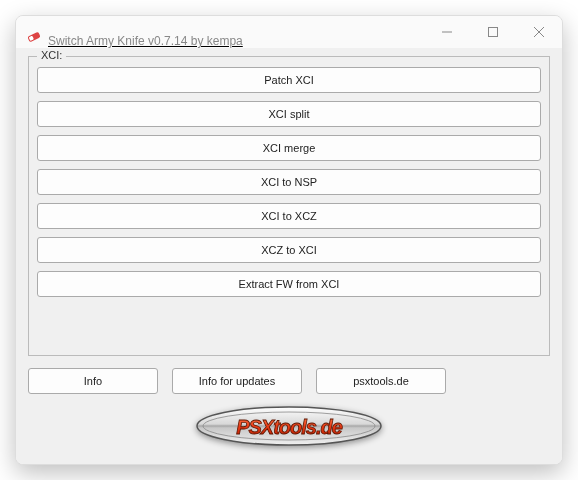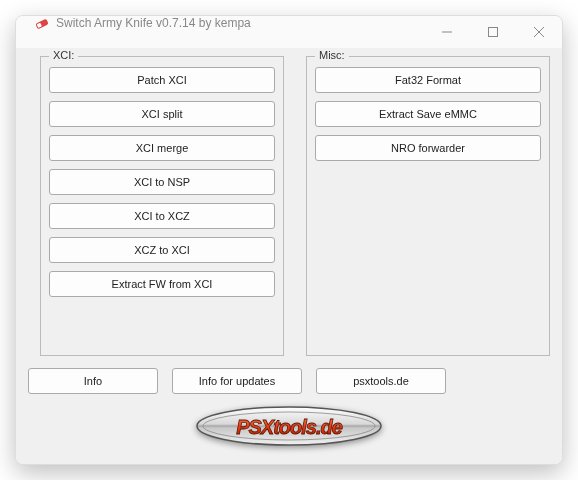--- a/index.html
+++ b/index.html
@@ -8,31 +8,32 @@
       width: 548px;
       margin: 15px;
       background: #fafafa;
       border: 1px solid #ddd;
       border-radius: 8px;
       box-shadow: 0 8px 24px rgba(0,0,0,0.25);
       overflow: hidden;
     }
     .titlebar {
       display: flex;
-      align-items: flex-start;
+      align-items: flex-end;
       height: 32px;
-      padding: 0 0 0 18px;
+      padding: 0 0 0 10px;
       background: #fafafa;
+      text-decoration: underline;
     }
     .titlebar .icon { margin-right: 6px; }
     .titlebar .title { color: #888; font-size: 12px; flex: 1; }
     .controls { display: flex; }
     .ctrl { width: 46px; height: 32px; display: flex; align-items: center; justify-content: center; color: #888; }
     .content { padding: 8px 12px 12px; background: #f0f0f0; }
-    .columns { display: flex; gap: 22px; margin-left: 12px; }
+    .columns { display: flex; gap: 22px; }
     .fieldset {
       flex: 1;
       border: 1px solid #bbb;
       padding: 10px 8px 8px;
       position: relative;
       background: #f0f0f0;
     }
     .fieldset .legend {
       position: absolute;
       top: -8px;
@@ -110,26 +111,20 @@
         <button class="btn">Patch XCI</button>
         <button class="btn">XCI split</button>
         <button class="btn">XCI merge</button>
         <button class="btn">XCI to NSP</button>
         <button class="btn">XCI to XCZ</button>
         <button class="btn">XCZ to XCI</button>
         <button class="btn">Extract FW from XCI</button>
       </div>
 
 
-      <div class="fieldset">
-        <div class="legend">Misc:</div>
-        <button class="btn">Fat32 Format</button>
-        <button class="btn">Extract Save eMMC</button>
-        <button class="btn">NRO forwarder</button>
-      </div>
 
     </div>
 
     <div class="bottom-row">
       <button class="btn">Info</button>
       <button class="btn">Info for updates</button>
       <button class="btn">psxtools.de</button>
     </div>
 
     <div class="logo-area">

